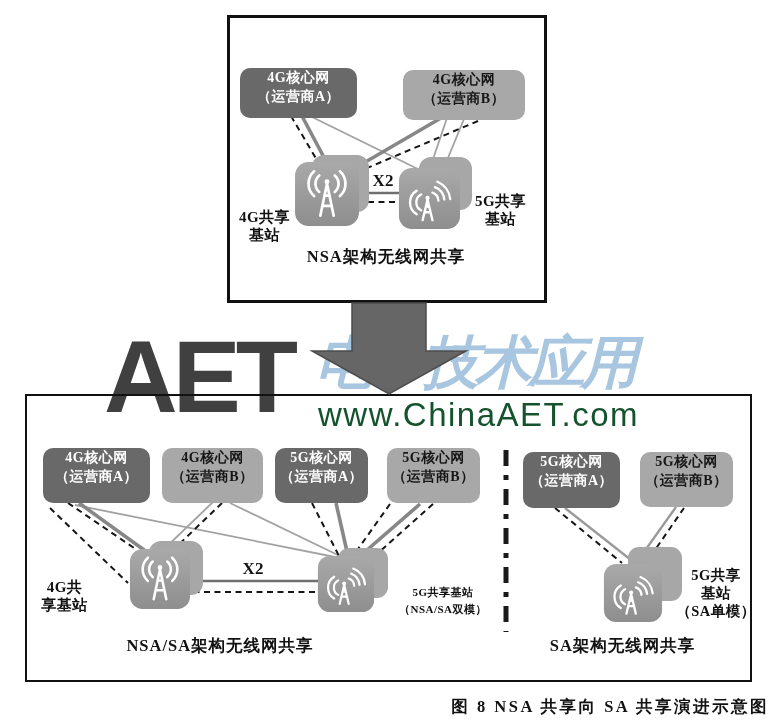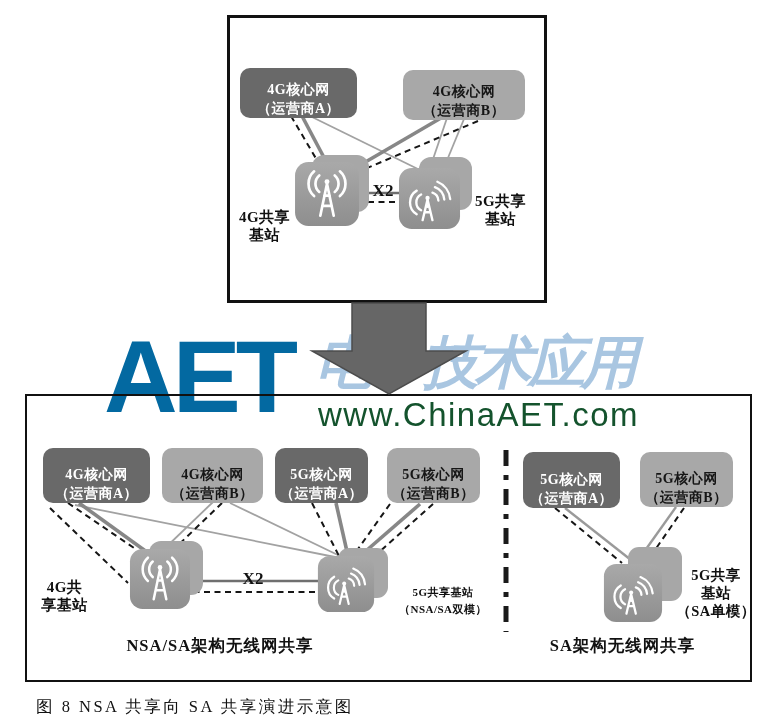--- a/index.html
+++ b/index.html
@@ -6,21 +6,21 @@
   html,body { background:#ffffff; }
   .canvas {
     position:relative; width:769px; height:725px; background:#fff; overflow:hidden;
     font-family:"Liberation Serif","DejaVu Serif",serif; color:#111;
   }
   
   .wm { position:absolute; z-index:1; white-space:nowrap; user-select:none; }
   .wm-aet {
     left:104px; top:326px; font-family:"Liberation Sans","DejaVu Sans",sans-serif;
     font-size:102px; font-weight:800; letter-spacing:-5px; line-height:1;
-    color:#0369a1;
+    color:#404040;
     text-align:center;
   }
   .wm-cn {
     left:316px; top:332px; font-size:57px; font-weight:700; letter-spacing:-4px;
     line-height:1.1; color:#a9c6e1; font-style:italic;
   }
   .wm-url {
     left:318px; top:396px; font-family:"Liberation Sans","DejaVu Sans",sans-serif;
     font-size:33px; font-weight:500; letter-spacing:1.5px; color:#14532d;
   }
@@ -34,34 +34,34 @@
   .ln-med   { stroke:#9a9a9a; stroke-width:2.4; }
   .ln-thick { stroke:#878787; stroke-width:3.6; }
   .ln-dash  { stroke:#161616; stroke-width:2;   stroke-dasharray:6 4.5; fill:none; }
   .ln-x2    { stroke:#6f6f6f; stroke-width:2.4; }
   .ln-sep   { stroke:#1a1a1a; stroke-width:5;   stroke-dasharray:16 9 5 9; }
   .bsback   { fill:#a7a7a7; }
   .arrow    { fill:#666666; stroke:#4c4c4c; stroke-width:1.5; }
   
   .core {
     position:absolute; z-index:4; border-radius:10px; display:flex; flex-direction:column;
-    align-items:center; justify-content:flex-end; text-align:center;
+    align-items:center; justify-content:flex-start; text-align:center;
     font-size:14px; font-weight:600; line-height:19px; letter-spacing:0.5px;
   }
   .core.dark  { background:#696969; color:#ffffff; }
   .core.light { background:#a8a8a8; color:#161616; }
   
   .lbl {
     position:absolute; z-index:4; text-align:center; font-weight:600;
     font-size:15px; line-height:17.5px; letter-spacing:0.5px;
   }
-  .x2lbl { position:absolute; z-index:4; text-align:center; font-weight:600; font-size:17px;margin-top:10px; }
+  .x2lbl { position:absolute; z-index:4; text-align:center; font-weight:600; font-size:17px; }
   .pcaption { position:absolute; z-index:4; text-align:center; font-weight:600; font-size:16.5px; letter-spacing:1px; }
-  .figcaption { position:absolute; z-index:4; left:0; top:696px; width:769px; text-align:left;
-    font-size:16.5px; font-weight:400; letter-spacing:2.5px;padding-left:36px; }
+  .figcaption { position:absolute; z-index:4; left:0; top:696px; width:769px; text-align:right;
+    font-size:16.5px; font-weight:700; letter-spacing:2.5px;padding-left:36px; }
 </style>
 </head>
 <body>
 
 <div class="canvas">
 
   <div class="wm wm-aet">AET</div>
   <div class="wm wm-cn">电子技术应用</div>
   <div class="wm wm-url">www.ChinaAET.com</div>
 
@@ -168,20 +168,21 @@
 
   <div class="lbl" style="left:232px;top:193px;width:65px;margin-top:16px;">
     <div>4G共享</div>
     <div>基站</div>
   </div>
   <div class="lbl" style="left:468px;top:193px;width:65px;">
     <div>5G共享</div>
     <div>基站</div>
   </div>
   <div class="x2lbl" style="left:362px;top:171px;width:42px;">X2</div>
+  <div class="pcaption" style="left:227px;top:246px;width:318px;">NSA架构无线网共享</div>
 
   <div class="core dark" style="left:43px;top:448px;width:107px;height:55px;">
     <span>4G核心网</span>
     <span>（运营商A）</span>
   </div>
   <div class="core light" style="left:162px;top:448px;width:101px;height:55px;">
     <span>4G核心网</span>
     <span>（运营商B）</span>
   </div>
   <div class="core dark" style="left:275px;top:448px;width:93px;height:55px;">

